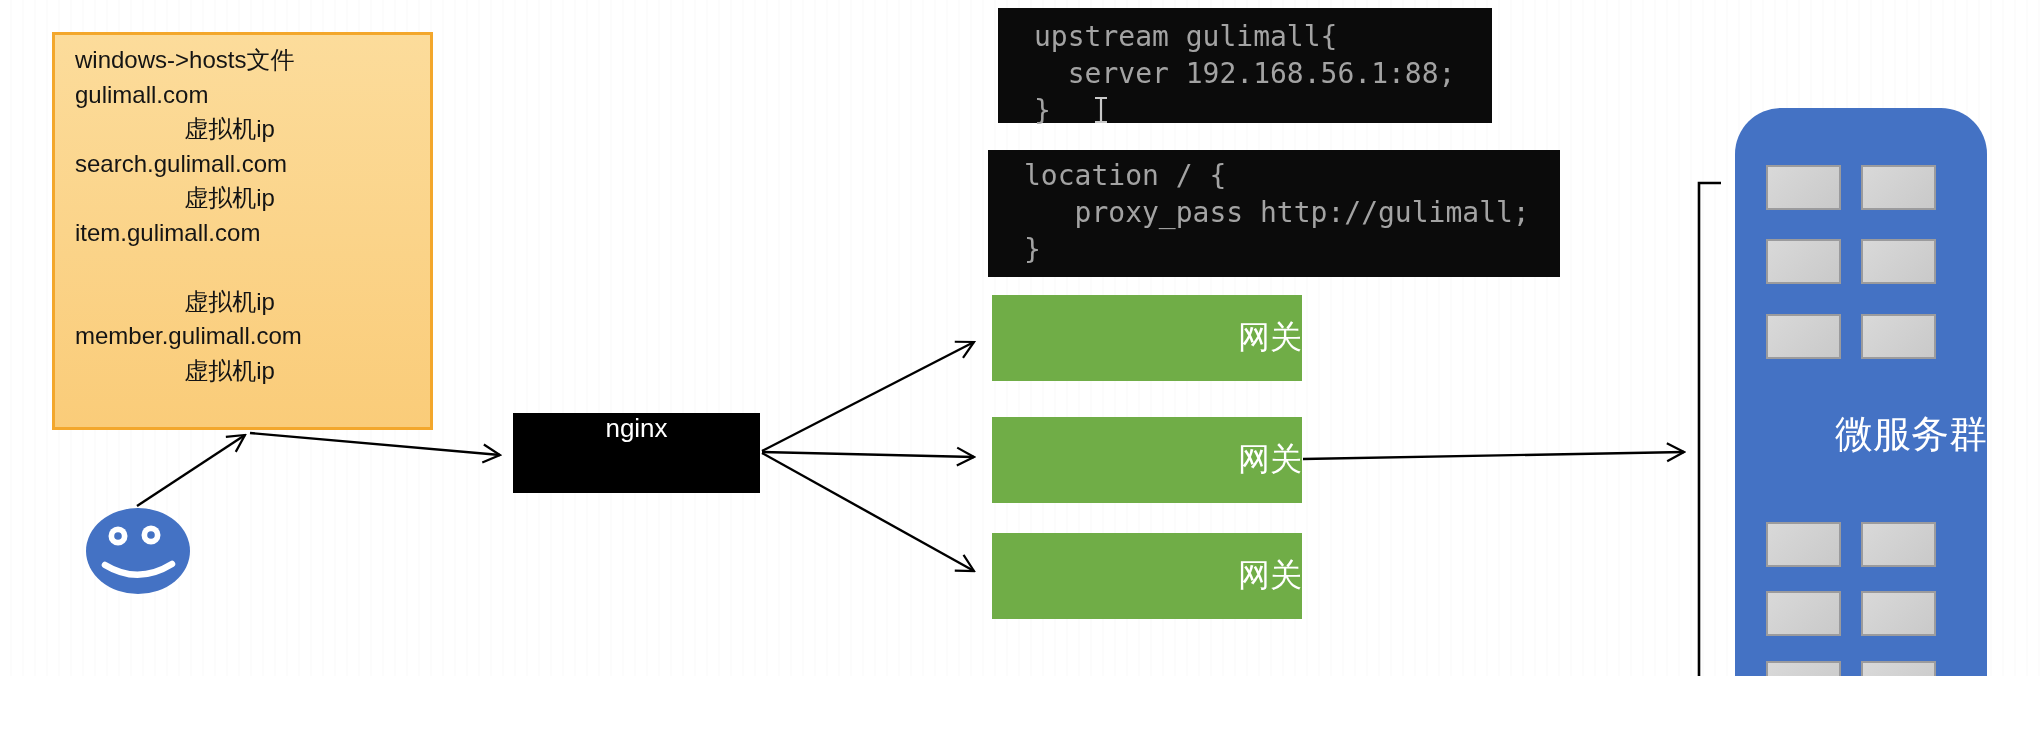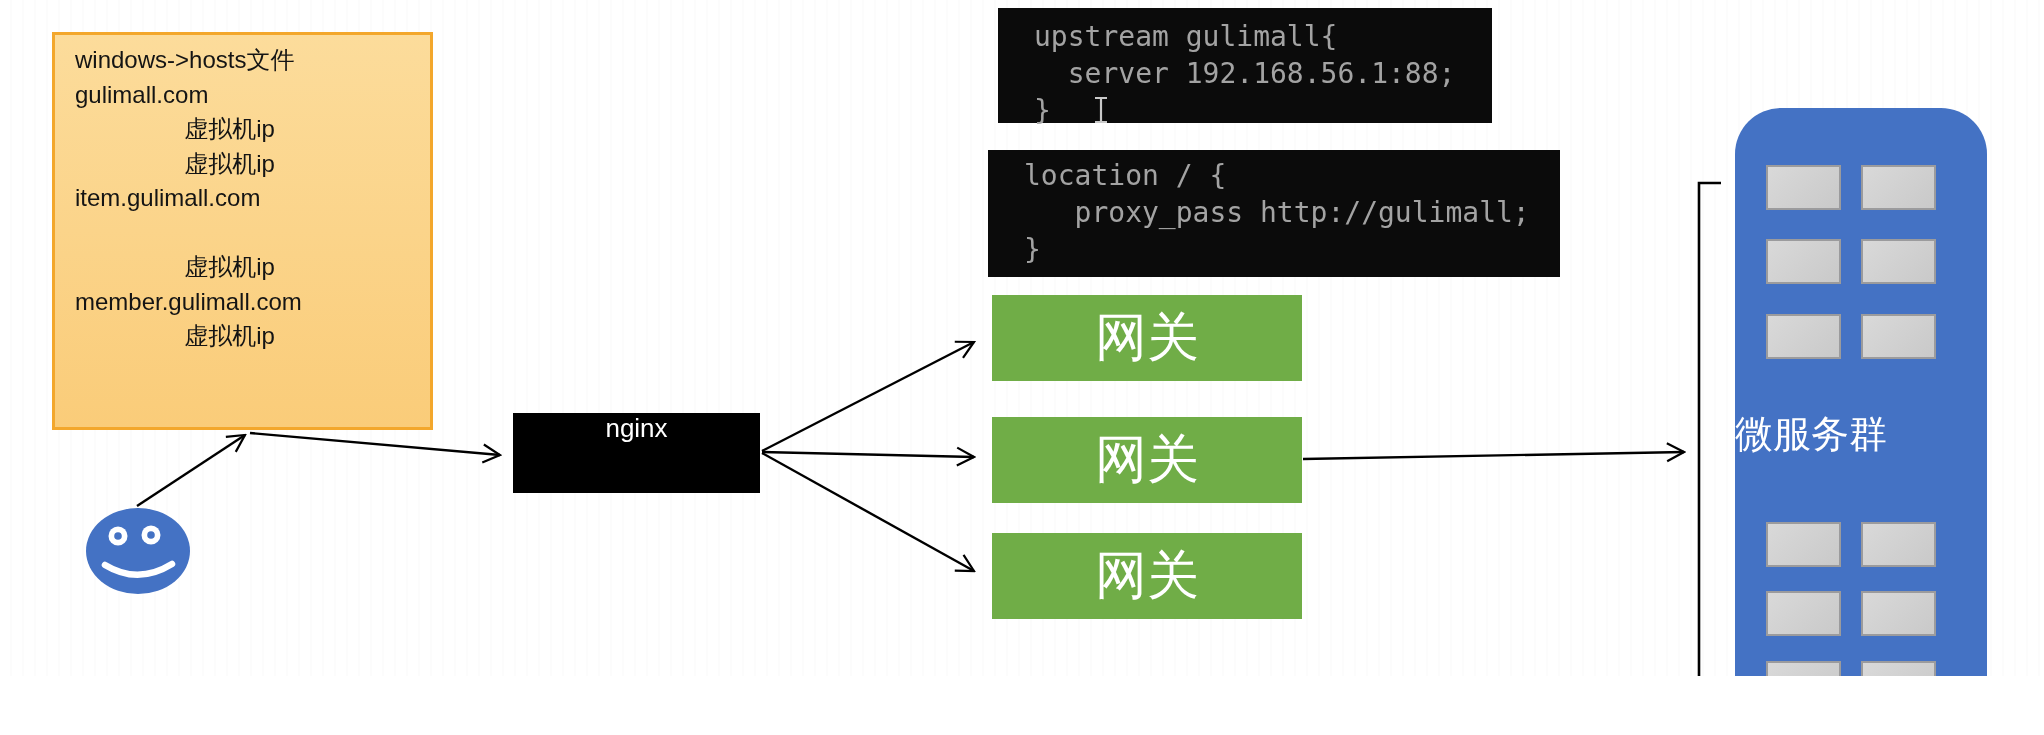--- a/index.html
+++ b/index.html
@@ -33,50 +33,51 @@
 
   
   .nginx{
     left:513px;top:413px;width:247px;height:80px;background:#000;
     color:#fff;font-size:26px;display:flex;align-items:flex-start;justify-content:center;
   }
 
   
   .gw{
     left:992px;width:310px;height:86px;background:#70AD47;
-    color:#fff;font-size:52px;display:flex;align-items:center;justify-content:center;
+    color:#fff;font-size:32px;display:flex;align-items:center;justify-content:flex-end;
   }
   .gw1{top:295px;} .gw2{top:417px;} .gw3{top:533px;}
 
   
   .building{
     left:1735px;top:108px;width:252px;height:640px;
     background:#4472C4;border-radius:46px;
   }
   .bwin{
     position:absolute;width:75px;height:45px;box-sizing:border-box;
     background:linear-gradient(135deg,#D9D9D9 0%,#C9C9C9 100%);
     border:2px solid #9B9B9D;
   }
   .cluster-label{
     position:absolute;left:0;top:300px;width:100%;height:52px;
-    color:#fff;font-size:38px;text-align:left;line-height:52px;
+    color:#fff;font-size:38px;text-align:right;line-height:52px;
   }
 
   svg.overlay{position:absolute;left:0;top:0;pointer-events:none;}
 </style>
 </head>
 <body>
 
 <div class="canvas">
 
   <div class="abs note">
     <div class="note-line">windows-&gt;hosts文件</div>
     <div class="note-line">gulimall.com</div>
     <div class="note-line right">虚拟机ip</div>
+    <div class="note-line">search.gulimall.com</div>
     <div class="note-line right">虚拟机ip</div>
     <div class="note-line">item.gulimall.com</div>
     <div class="note-line"></div>
     <div class="note-line right">虚拟机ip</div>
     <div class="note-line">member.gulimall.com</div>
     <div class="note-line right">虚拟机ip</div>
   </div>
 
   <div class="abs code code1">
     <div class="cl">upstream gulimall{</div>

